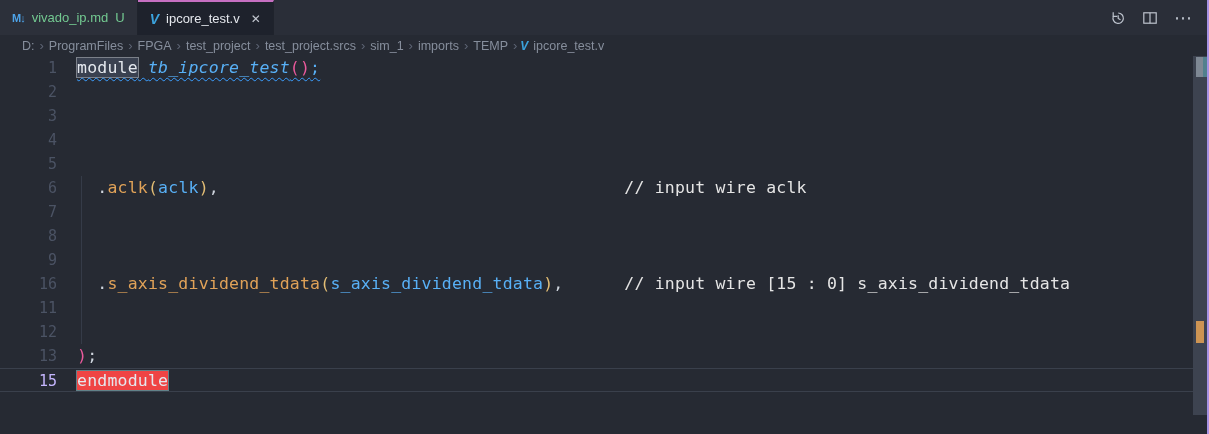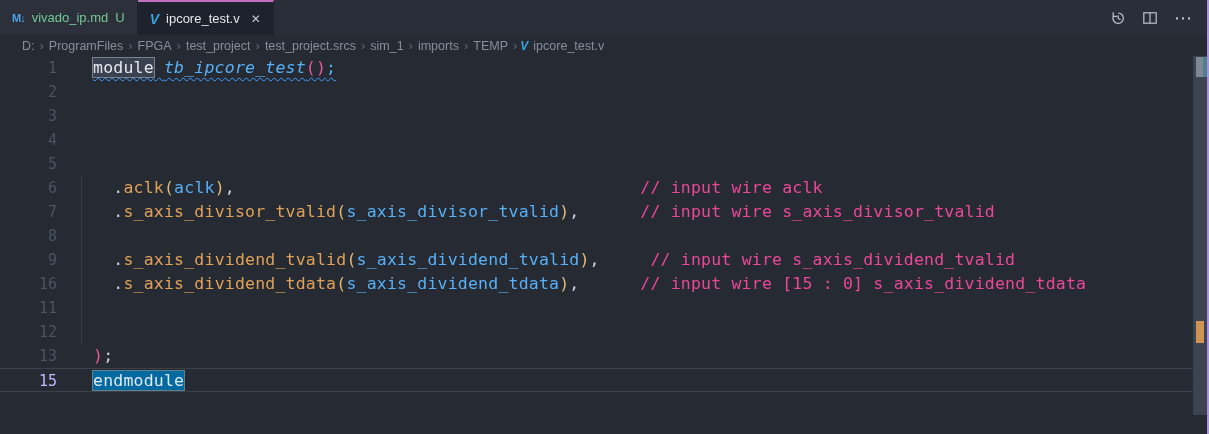--- a/index.html
+++ b/index.html
@@ -35,33 +35,33 @@
   .crumb-file .v-icon { font-size:12px; }
 
   
   .editor { position:absolute; top:56px; left:0; right:0; bottom:0; }
   .line { height:24px; display:flex; }
   .line.current { border-top:1px solid #3a404c; border-bottom:1px solid #3a404c; }
   .gutter { width:57px; flex-shrink:0; text-align:right; user-select:none;
             font-family:"DejaVu Sans Mono", monospace; font-size:15px;
             line-height:24px; color:#4b5364; }
   .line.current .gutter { color:#c4b5fd; }
-  .code { margin-left:36px; white-space:pre;
+  .code { margin-left:20px; white-space:pre;
           font-family:"DejaVu Sans Mono", monospace; font-size:16.5px;
           letter-spacing:0.2px; line-height:23px; color:#cfd5de; }
   .kw   { color:#e4e8ee; }
   .ent  { color:#58b0f6; font-style:italic; }
   .id   { color:#58b0f6; }
   .port { color:#e0a258; }
   .p1   { color:#ea5a9c; }
   .p2   { color:#e2bd75; }
   .pun  { color:#cfd5de; }
-  .cmt  { color:#ec4899; }
+  .cmt  { color:#e5e5e5; }
   .box  { background:#3a4150; box-shadow:0 0 0 1px #7b8089; }
-  .boxs { background:#0369a1; box-shadow:0 0 0 1px #628289; }
+  .boxs { background:#ef4444; box-shadow:0 0 0 1px #628289; }
   .sq   { text-decoration:underline; text-decoration-style:wavy;
           text-decoration-color:#3b9eff; text-decoration-thickness:1px;
           text-underline-offset:4px; }
   .indent-guide { position:absolute; left:81px; top:120px; width:1px; height:168px;
                   background:#353b48; }
 
   
   .scroll-thumb { position:absolute; left:1193px; top:56px; width:14px; height:359px;
                   background:#3d4350; cursor:pointer; }
   .marker-occ-gray   { position:absolute; left:1196px; top:57px;  width:7px; height:20px; background:#7e8894; }
@@ -145,28 +145,26 @@
         </div>
         <div class="line">
           <div class="gutter">5</div>
         </div>
         <div class="line">
           <div class="gutter">6</div>
           <div class="code"><span class="">  </span><span class="pun">.</span><span class="port">aclk</span><span class="p2">(</span><span class="id">aclk</span><span class="p2">)</span><span class="pun">,</span><span class="">                                        </span><span class="cmt">// input wire aclk</span></div>
         </div>
         <div class="line">
           <div class="gutter">7</div>
-          <div class="code"><span class="">  </span><span class="pun">.</span><span class="port">s_axis_divisor_tvalid</span><span class="p2">(</span><span class="id">s_axis_divisor_tvalid</span><span class="p2">)</span><span class="pun">,</span><span class="">      </span><span class="cmt">// input wire s_axis_divisor_tvalid</span></div>
         </div>
         <div class="line">
           <div class="gutter">8</div>
         </div>
         <div class="line">
           <div class="gutter">9</div>
-          <div class="code"><span class="">  </span><span class="pun">.</span><span class="port">s_axis_dividend_tvalid</span><span class="p2">(</span><span class="id">s_axis_dividend_tvalid</span><span class="p2">)</span><span class="pun">,</span><span class="">     </span><span class="cmt">// input wire s_axis_dividend_tvalid</span></div>
         </div>
         <div class="line">
           <div class="gutter">16</div>
           <div class="code"><span class="">  </span><span class="pun">.</span><span class="port">s_axis_dividend_tdata</span><span class="p2">(</span><span class="id">s_axis_dividend_tdata</span><span class="p2">)</span><span class="pun">,</span><span class="">      </span><span class="cmt">// input wire [15 : 0] s_axis_dividend_tdata</span></div>
         </div>
         <div class="line">
           <div class="gutter">11</div>
         </div>
         <div class="line">
           <div class="gutter">12</div>

